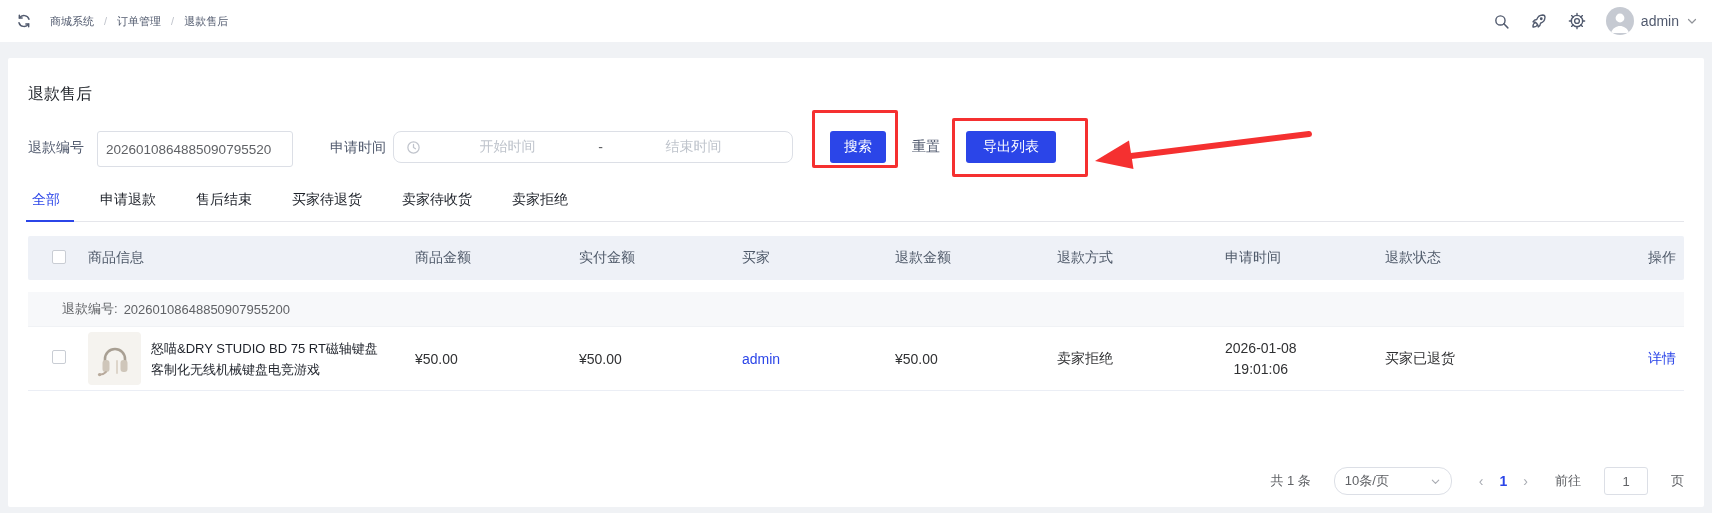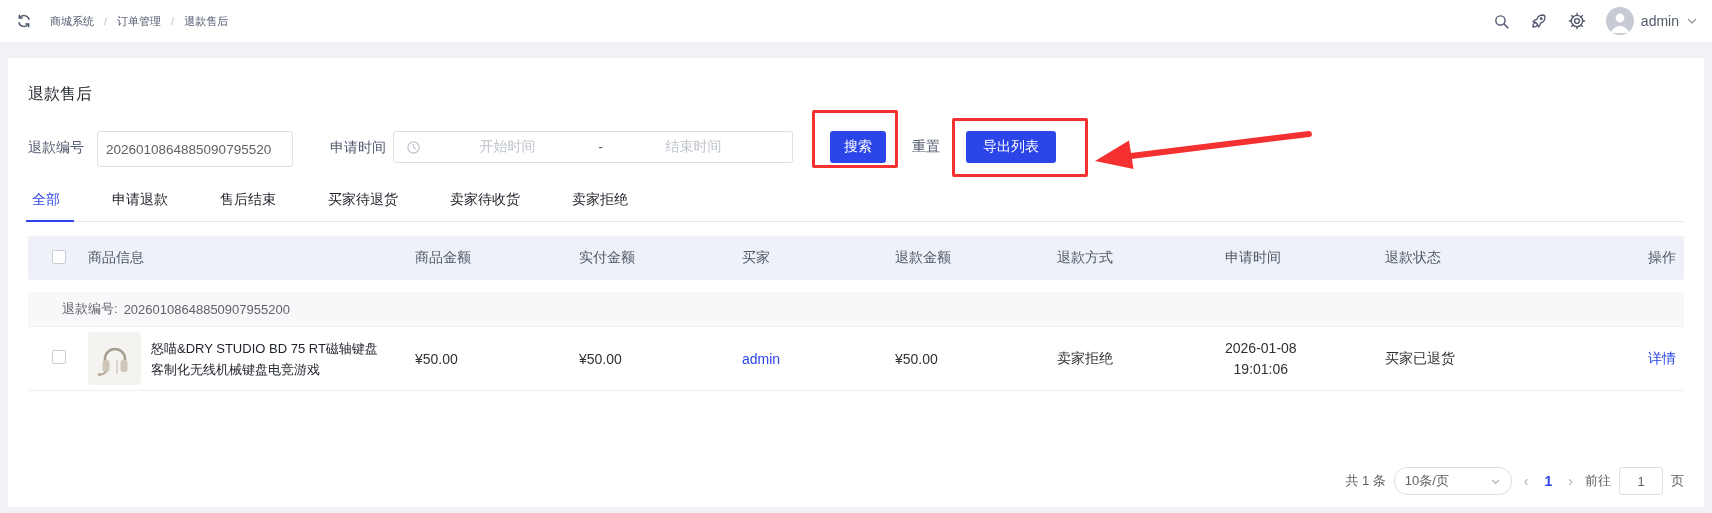--- a/index.html
+++ b/index.html
@@ -24,54 +24,54 @@
   .page-title { font-size:16px; font-weight:500; color:#1f2329; }
   
   .filter-row { position:relative; height:32px; margin-top:26px; font-size:14px; }
   .filter-row > * { position:absolute; top:0; }
   .f-label { line-height:32px; color:#515a6e; }
   .lab-no { left:0; }
   .lab-time { left:302px; }
   .txt-input { left:69px; width:196px; height:36px; border:1px solid #dcdfe6; border-radius:3px;
     padding:0 8px; font-size:13.5px; color:#606266; background:#fff; outline:none;
     font-family:"Liberation Sans","DejaVu Sans",sans-serif; }
-  .date-range { left:365px; width:400px; height:32px; border:1px solid #dcdfe6; border-radius:3px;
+  .date-range { left:365px; width:400px; height:32px; border:1px solid #dcdfe6; border-radius:8px;
     display:flex; align-items:center; padding:0 12px; background:#fff; }
   .date-range .ph { flex:1; text-align:center; color:#bfc4cc; font-size:14px; }
   .date-range .dash { color:#606266; padding:0 4px; }
   .clock { color:#c0c4cc; display:inline-flex; }
   .btn { height:32px; border:none; border-radius:3px; font-size:14px; cursor:pointer;
     font-family:"Liberation Sans","DejaVu Sans",sans-serif; }
   .btn-primary { background:#2b45e8; color:#fff; }
   .btn-search { left:802px; width:56px; }
   .btn-reset { left:870px; width:56px; background:transparent; color:#515a6e; }
   .btn-export { left:938px; width:90px; }
   
-  .tabbar { margin-top:28px; display:flex; gap:52px; padding:0 0 12px 4px; border-bottom:1px solid #e5e6eb; }
+  .tabbar { margin-top:28px; display:flex; gap:40px; padding:0 0 12px 4px; border-bottom:1px solid #e5e6eb; }
   .tab { position:relative; font-size:14px; color:#1d2129; cursor:pointer; }
   .tab.active { color:#2b45e8; }
   .tab.active::after { content:''; position:absolute; left:-6px; right:-14px; bottom:-13px; height:2px; background:#2b45e8; }
   
   .tgrid { display:grid; grid-template-columns:52px 327px 164px 163px 153px 162px 168px 160px 230px 77px; align-items:center; }
   .thead { margin-top:14px; height:44px; background:#eef1f7; border-radius:2px; font-size:14px; color:#4e5969; }
   .thead > div, .trow > div { padding:0 8px; }
   .col-r { text-align:right; }
   .group-row { margin-top:12px; height:34px; background:#f7f8fa; display:flex; align-items:center;
     padding-left:34px; font-size:13px; color:#606266; }
   .group-row .gval { margin-left:6px; }
   .trow { height:65px; border-top:1px solid #f0f2f5; border-bottom:1px solid #ebeef5; font-size:14px; color:#303133; }
   .checkbox { display:inline-block; width:14px; height:14px; border:1px solid #c9cdd4; border-radius:2px; background:#fff; margin-left:16px; cursor:pointer; }
   .prod { display:flex; align-items:center; }
   .prod-img { width:53px; height:53px; border-radius:4px; background:#f5f3ef; flex:0 0 53px; display:flex; align-items:center; justify-content:center; }
   .prod-title { margin-left:10px; width:232px; font-size:13px; line-height:21px; color:#1d2129; }
   .link { color:#2b45e8; cursor:pointer; }
   .dt { display:inline-block; text-align:center; }
   .dt span { display:block; line-height:21px; }
   
-  .pager-row { margin-top:76px; display:flex; align-items:center; justify-content:flex-end; gap:8px; font-size:13px; color:#606266; }
+  .pager-row { margin-top:76px; display:flex; align-items:center; justify-content:flex-end; gap:23px; font-size:13px; color:#606266; }
   .psel { width:118px; height:28px; border:1px solid #dcdfe6; border-radius:13px; display:flex; align-items:center;
     justify-content:space-between; padding:0 10px; cursor:pointer; background:#fff; }
   .psel .chev { color:#a8abb2; display:inline-flex; }
   .pnav { display:flex; align-items:center; }
   .parrow { color:#a8abb2; font-size:14px; cursor:pointer; padding:0 4px; }
   .pnum { color:#2b45e8; font-weight:700; font-size:14px; margin:0 12px; cursor:pointer; }
   .goto-input { width:44px; height:28px; border:1px solid #dcdfe6; border-radius:3px; text-align:center;
     font-size:13px; color:#606266; outline:none; font-family:"Liberation Sans","DejaVu Sans",sans-serif; }
   
   .anno { position:absolute; border:3px solid #f53030; border-radius:2px; pointer-events:none; z-index:20; }

